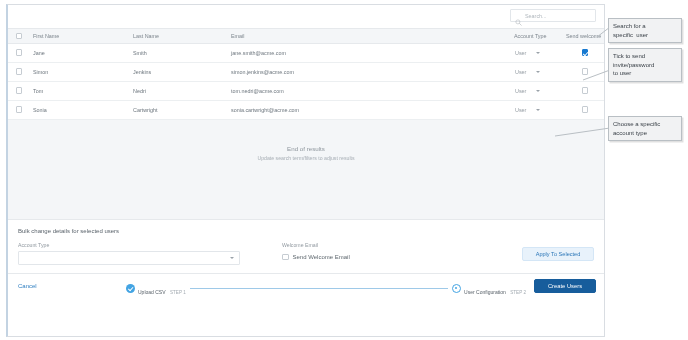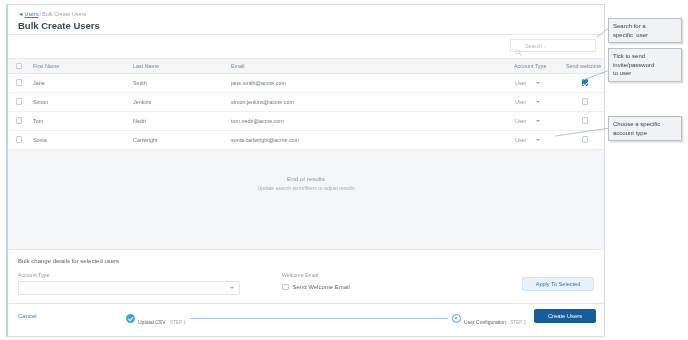--- a/index.html
+++ b/index.html
@@ -339,26 +339,20 @@
     pointer-events: none;
   }
 </style>
 </head>
 <body>
 
 <div id="root">
 
   <div class="app-panel">
 
-    <div class="page-header">
-      <div class="breadcrumb">
-        <span class="bc-arrow">◄</span><span class="bc-link">Users</span><span class="bc-sep">/</span><span class="bc-current">Bulk Create Users</span>
-      </div>
-      <div class="page-title">Bulk Create Users</div>
-    </div>
 
     <div class="search-row">
       <div class="search-box">
         <span class="search-icon">
           <svg viewBox="0 0 16 16" width="7" height="7">
             <circle cx="6.6" cy="6.6" r="4.6" fill="none" stroke="#8d959c" stroke-width="1.6"></circle>
             <line x1="10.2" y1="10.2" x2="14.4" y2="14.4" stroke="#8d959c" stroke-width="1.8" stroke-linecap="round"></line>
           </svg>
         </span>
         <input class="search-input" type="text" placeholder="Search..." style="">

